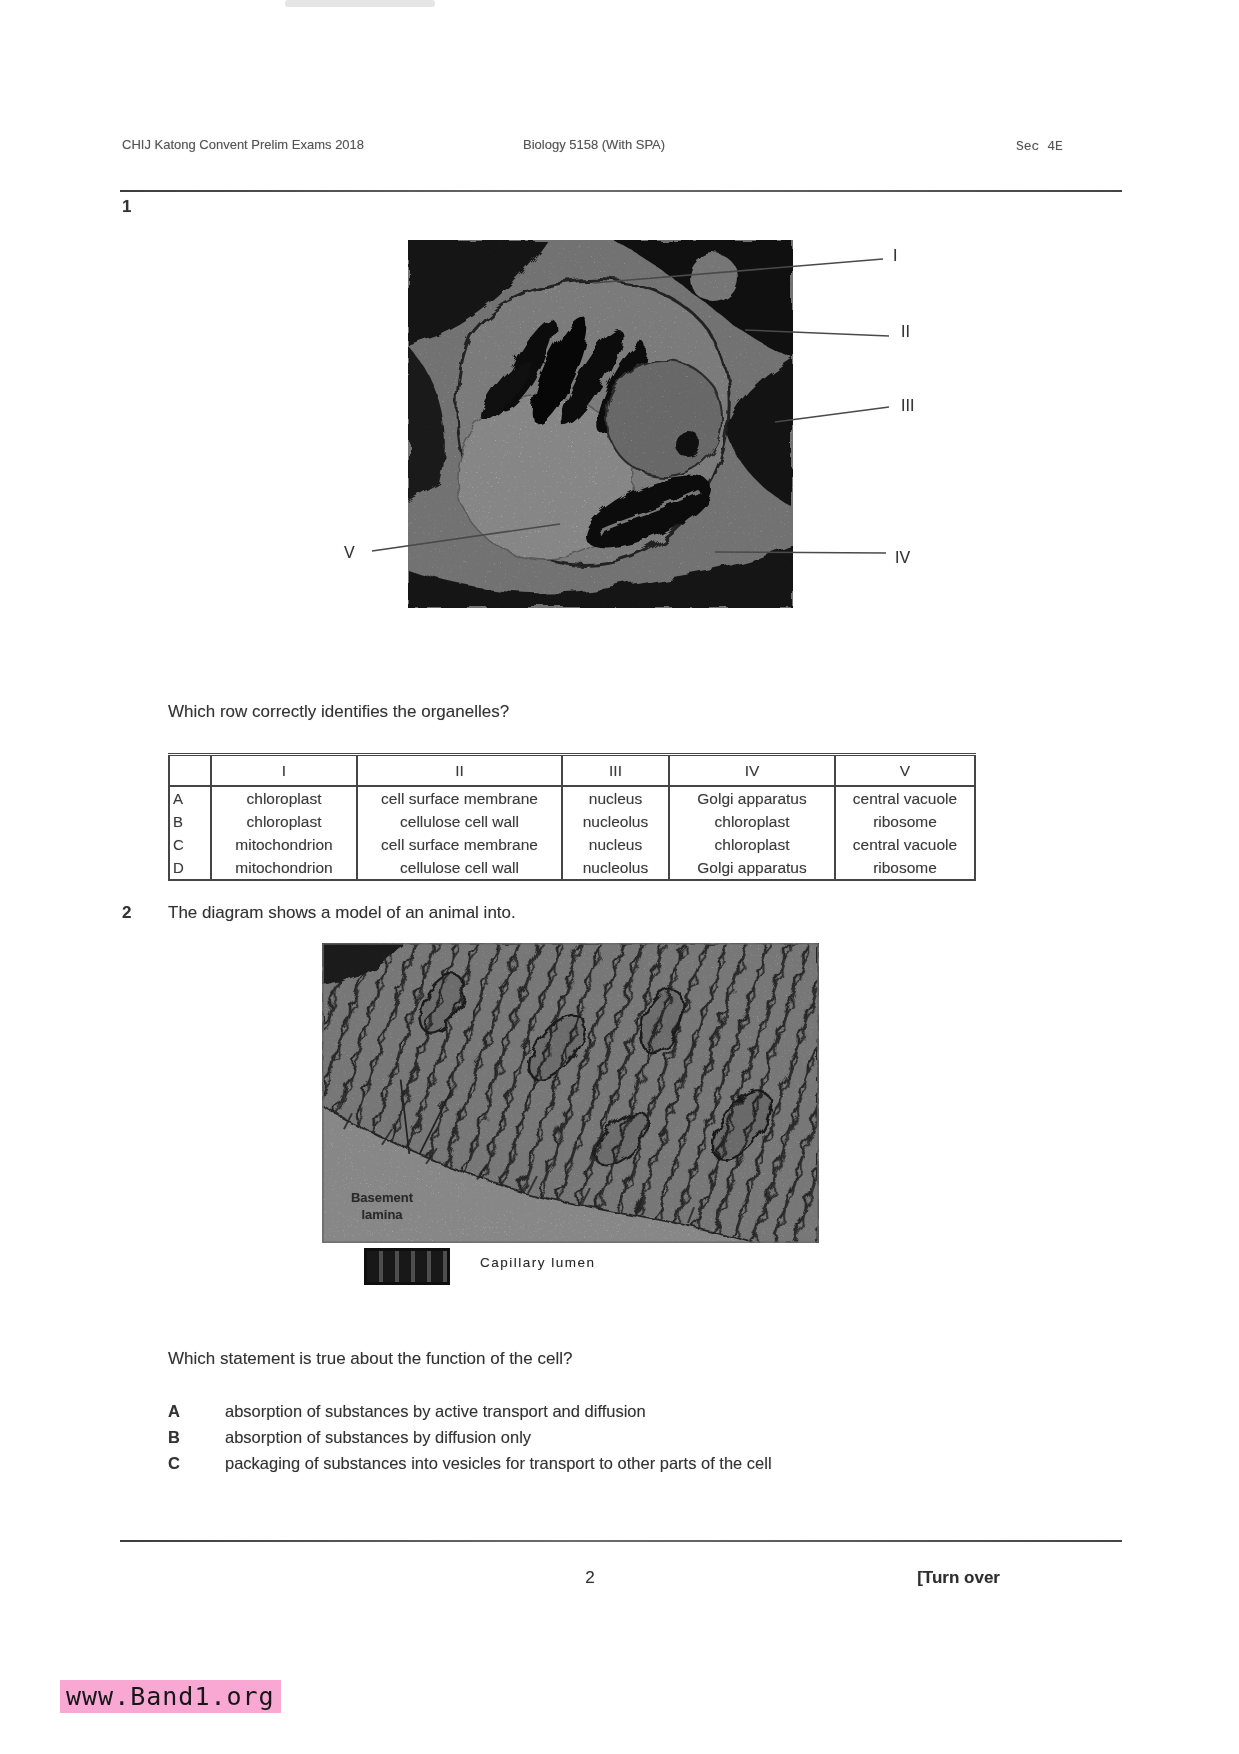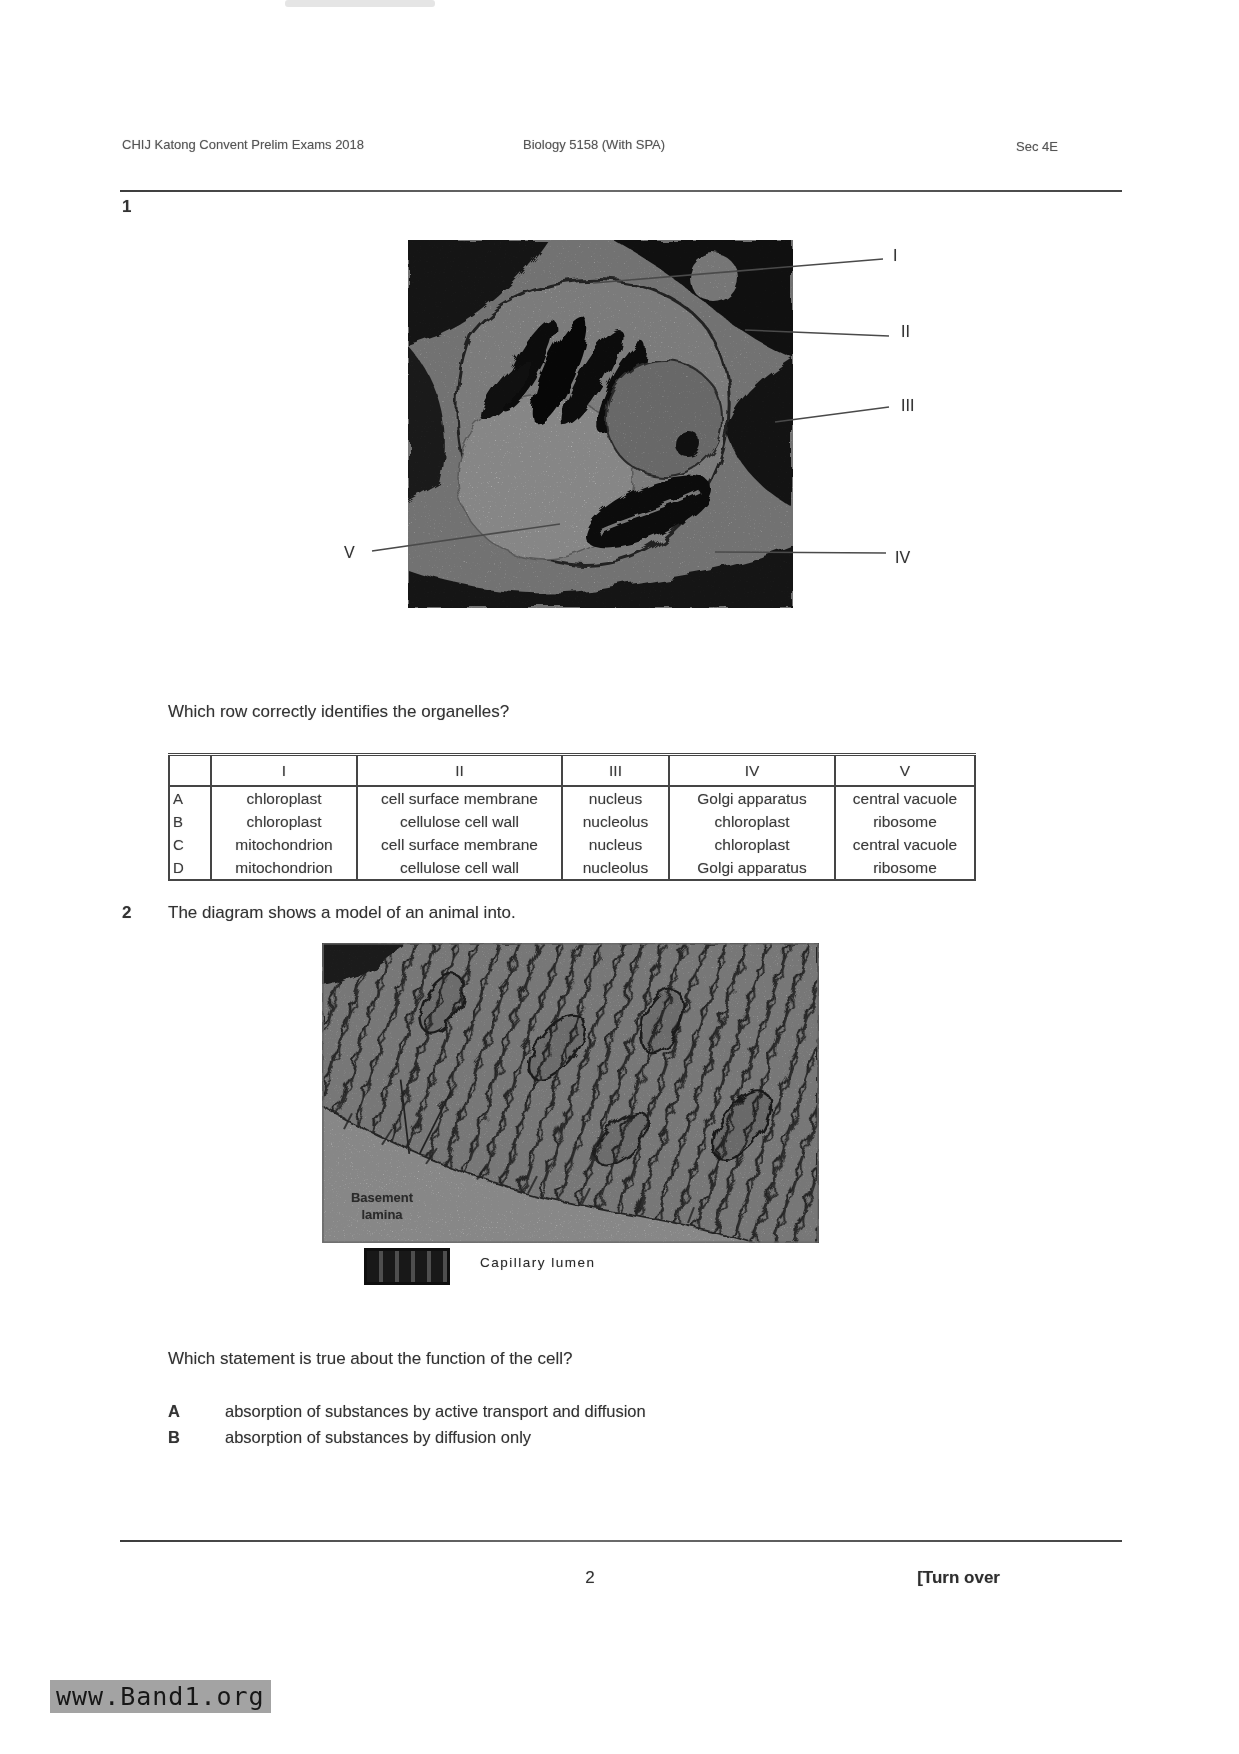--- a/index.html
+++ b/index.html
@@ -7,21 +7,21 @@
     position:relative;width:1239px;height:1754px;background:#ffffff;
     font-family:"Liberation Sans",sans-serif;color:#383838;overflow:hidden;
     text-shadow:0 0 1px rgba(60,60,60,.35);
     padding-left:6px;
   }
   .page > *{position:absolute;}
   
   .hdr{font-size:13px;color:#555;}
   .hdr-left{left:122px;top:137px;}
   .hdr-center{left:523px;top:137px;}
-  .hdr-right{left:1016px;top:139px;}
+  .hdr-right{left:1016px;top:139px;font-family:Liberation Mono, monospace;}
   .rule{left:120px;width:1002px;height:2px;background:linear-gradient(90deg,#3d3d3d,#6d6d6d 45%,#454545);}
   .rule-top{top:190px;}
   .rule-bottom{top:1540px;}
   .top-smudge{left:285px;top:0;width:150px;height:7px;background:#cfcfcf;opacity:.55;border-radius:3px;}
   
   .qnum{font-weight:bold;font-size:17px;color:#333;}
   .qtext{font-size:17px;color:#333;}
   .q1-num{left:122px;top:197px;}
   .q1-prompt{left:168px;top:197px;}
   .q1-question{left:168px;top:702px;}
@@ -56,22 +56,22 @@
   .organelle-table thead th{border-bottom:2px solid #454545;height:29px;font-weight:normal;text-align:center;}
   .organelle-table tbody td{height:23px;text-align:center;}
   .organelle-table tbody td.rowlabel{text-align:left;padding-left:3px;font-size:15px;}
   
   .opt{left:168px;font-size:16.5px;color:#333;width:860px;}
   .opt .opt-label{display:inline-block;width:57px;font-weight:bold;}
   .opt-a{top:1402px;} .opt-b{top:1428px;} .opt-c{top:1454px;} .opt-d{top:1480px;}
   
   .page-num{left:540px;top:1568px;width:100px;text-align:center;font-size:17px;color:#333;}
   .turn-over{left:860px;top:1568px;width:140px;text-align:right;font-size:17px;font-weight:bold;color:#2e2e2e;}
-  .watermark{left:50px;top:1680px;font-family:"DejaVu Sans Mono",monospace;font-size:25px;color:#171717;
-    background:#a3a3a3;padding:2px 6px;text-shadow:none;letter-spacing:1px;}
+  .watermark{left:60px;top:1680px;font-family:"DejaVu Sans Mono",monospace;font-size:25px;color:#171717;
+    background:#f9a8d4;padding:2px 6px;text-shadow:none;letter-spacing:1px;}
 </style>
 </head>
 <body>
 
 <div class="page">
 
   <div class="top-smudge"></div>
 
   <div class="hdr hdr-left">CHIJ Katong Convent Prelim Exams 2018</div>
   <div class="hdr hdr-center">Biology 5158 (With SPA)</div>
@@ -246,19 +246,22 @@
   </div>
 
   <div class="qtext q2-question">Which statement is true about the function of the cell?</div>
 
   <div class="opt opt-a">
     <span class="opt-label">A</span><span class="opt-text">absorption of substances by active transport and diffusion</span>
   </div>
   <div class="opt opt-b">
     <span class="opt-label">B</span><span class="opt-text">absorption of substances by diffusion only</span>
   </div>
+  <div class="opt opt-c">
+    <span class="opt-label">C</span><span class="opt-text">packaging of substances into vesicles for transport to other parts of the cell</span>
+  </div>
 
   <div class="rule rule-bottom"></div>
   <div class="page-num">2</div>
   <div class="turn-over">[Turn over</div>
 
   <div class="watermark">www.Band1.org</div>
 </div>
 
 </body></html>

